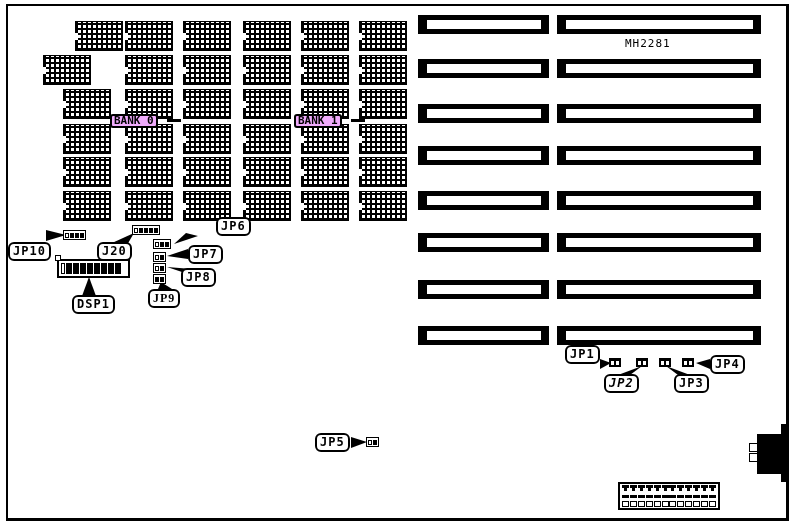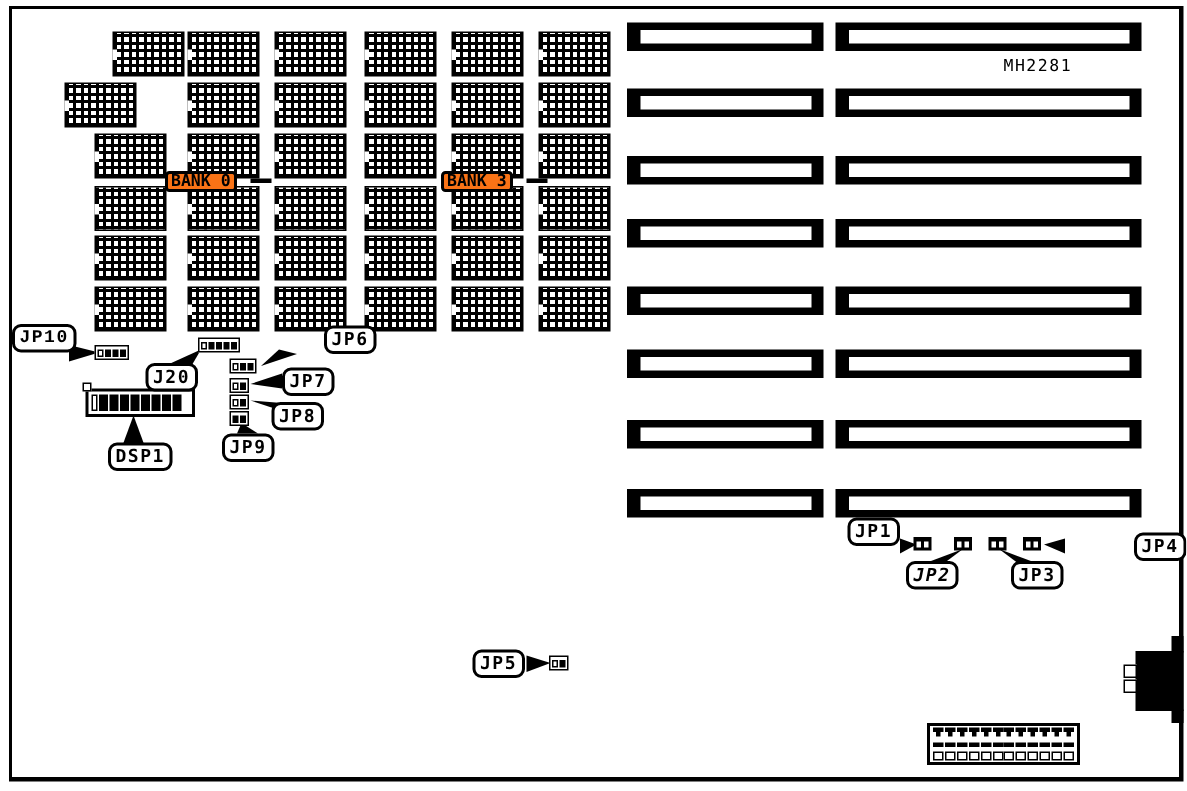--- a/index.html
+++ b/index.html
@@ -26,25 +26,25 @@
   
   .slot{position:absolute;height:19px;background:#000;}
   .slot::after{content:"";position:absolute;left:9px;right:8px;top:5px;bottom:5px;background:#fff;}
   
   .callout{
     position:absolute;z-index:6;background:#fff;border:2px solid #000;border-radius:6px;
     font:700 12px/15px "DejaVu Sans Mono",monospace;padding:0 3px;height:19px;
     box-sizing:border-box;white-space:nowrap;letter-spacing:1px;
   }
   .bank{
-    position:absolute;z-index:5;background:#f97316;border:2px solid #000;border-radius:3px;
+    position:absolute;z-index:5;background:#f0abfc;border:2px solid #000;border-radius:3px;
     font:700 11px/10px "DejaVu Sans Mono",monospace;padding:0 2px;height:14px;
     box-sizing:border-box;white-space:nowrap;
   }
-  .model{position:absolute;left:625px;top:37px;font:400 11px "DejaVu Sans Mono",monospace;letter-spacing:1px;z-index:2;margin-left:44px;}
+  .model{position:absolute;left:625px;top:37px;font:400 11px "DejaVu Sans Mono",monospace;letter-spacing:1px;z-index:2;}
   
   .jmp{position:absolute;z-index:4;display:flex;align-items:center;gap:1px;
        background:#fff;border:1px solid #000;padding:1px;height:10px;box-sizing:border-box;}
   .jmp .cb{width:4px;height:5px;background:#000;}
   .jmp .cw{width:4px;height:5px;background:#fff;border:1px solid #000;box-sizing:border-box;}
   .jmpd{position:absolute;z-index:4;display:flex;align-items:center;gap:2px;
         background:#000;padding:0 2px;height:9px;box-sizing:border-box;}
   .jmpd i{width:3px;height:4px;background:#fff;}
   
   .dsp{position:absolute;left:57px;top:259px;width:73px;height:19px;z-index:4;
@@ -148,21 +148,21 @@
     <polygon points="351,437 351,448 367,442" fill="#000"></polygon>
     <polygon points="600,359 600,369 611,363" fill="#000"></polygon>
     <polygon points="618,375 630,375 642,366" fill="#000"></polygon>
     <polygon points="678,375 690,375 666,366" fill="#000"></polygon>
     <polygon points="710,359 710,369 696,363" fill="#000"></polygon>
     <rect x="167" y="119" width="14" height="3" fill="#000"></rect>
     <rect x="351" y="119" width="14" height="3" fill="#000"></rect>
   </svg>
 
   <div class="bank" style="left:110px;top:114px;">BANK 0</div>
-  <div class="bank" style="left:294px;top:114px;">BANK 3</div>
+  <div class="bank" style="left:294px;top:114px;">BANK 1</div>
 
   <div class="model">MH2281</div>
 
   <div class="jmp" style="left:63px;top:230px;">
       <i class="cw"></i>
       <i class="cb"></i>
       <i class="cb"></i>
       <i class="cb"></i>
     </div>
   <div class="jmp" style="left:132px;top:225px;">
@@ -267,26 +267,26 @@
         <i class="sq"></i>
       </div>
   </div>
 
   <div class="rc-main"></div>
   <div class="rc-step-t"></div>
   <div class="rc-step-b"></div>
   <div class="rc-tab" style="left:749px;top:443px;"></div>
   <div class="rc-tab" style="left:749px;top:453px;"></div>
 
-  <div class="callout" style="left:8px;top:216px;font-family:Liberation Mono, monospace;">JP10</div>
+  <div class="callout" style="left:8px;top:242px;">JP10</div>
   <div class="callout" style="left:97px;top:242px;">J20</div>
   <div class="callout" style="left:184px;top:217px;margin-left:32px;">JP6</div>
   <div class="callout" style="left:188px;top:245px;">JP7</div>
   <div class="callout" style="left:181px;top:268px;">JP8</div>
-  <div class="callout" style="left:148px;top:289px;">JP9</div>
+  <div class="callout" style="left:148px;top:289px;font-family:Liberation Serif, serif;">JP9</div>
   <div class="callout" style="left:72px;top:295px;">DSP1</div>
   <div class="callout" style="left:315px;top:433px;text-align:right;">JP5</div>
   <div class="callout" style="left:565px;top:345px;">JP1</div>
   <div class="callout" style="left:604px;top:374px;font-style:italic;">JP2</div>
   <div class="callout" style="left:674px;top:374px;">JP3</div>
-  <div class="callout" style="left:710px;top:355px;margin-left:46px;">JP4</div>
+  <div class="callout" style="left:710px;top:355px;">JP4</div>
 
 </div>
 
 </body></html>

